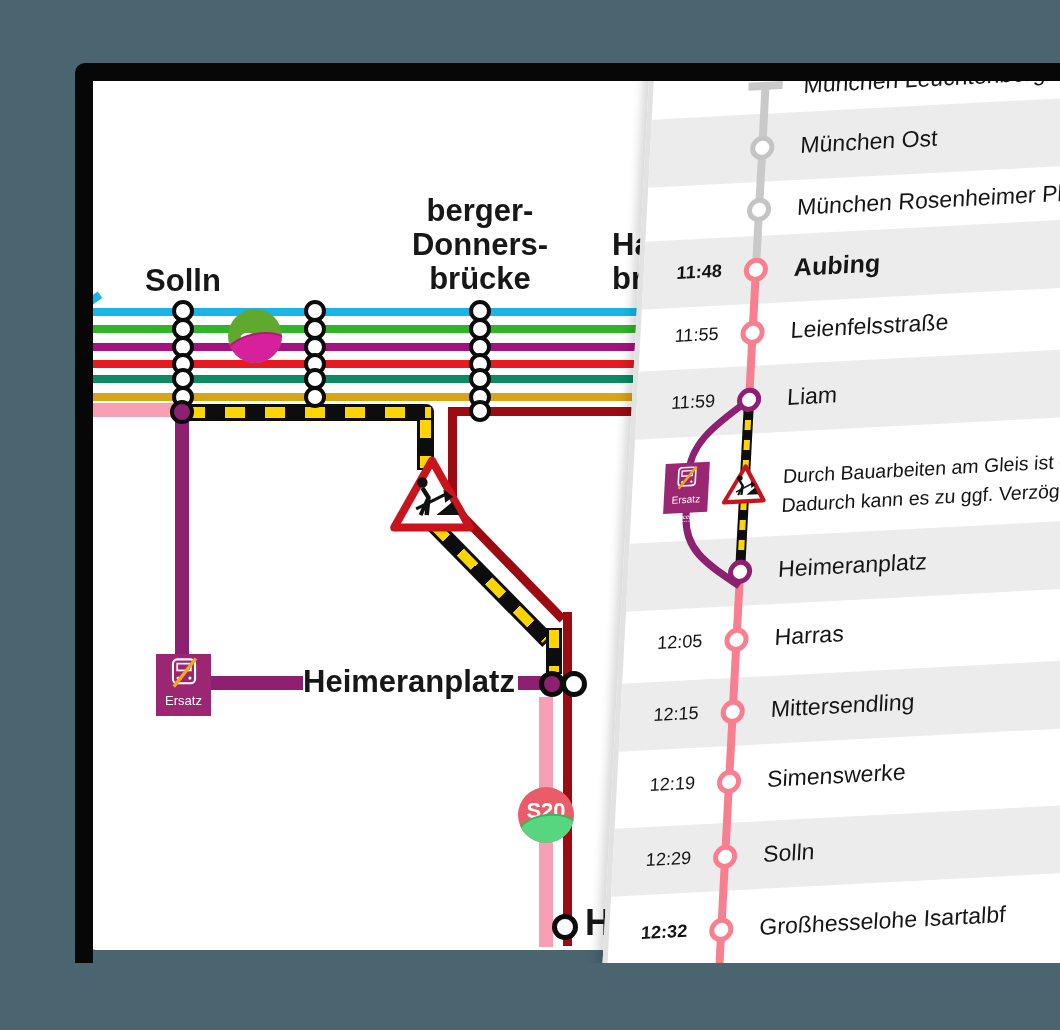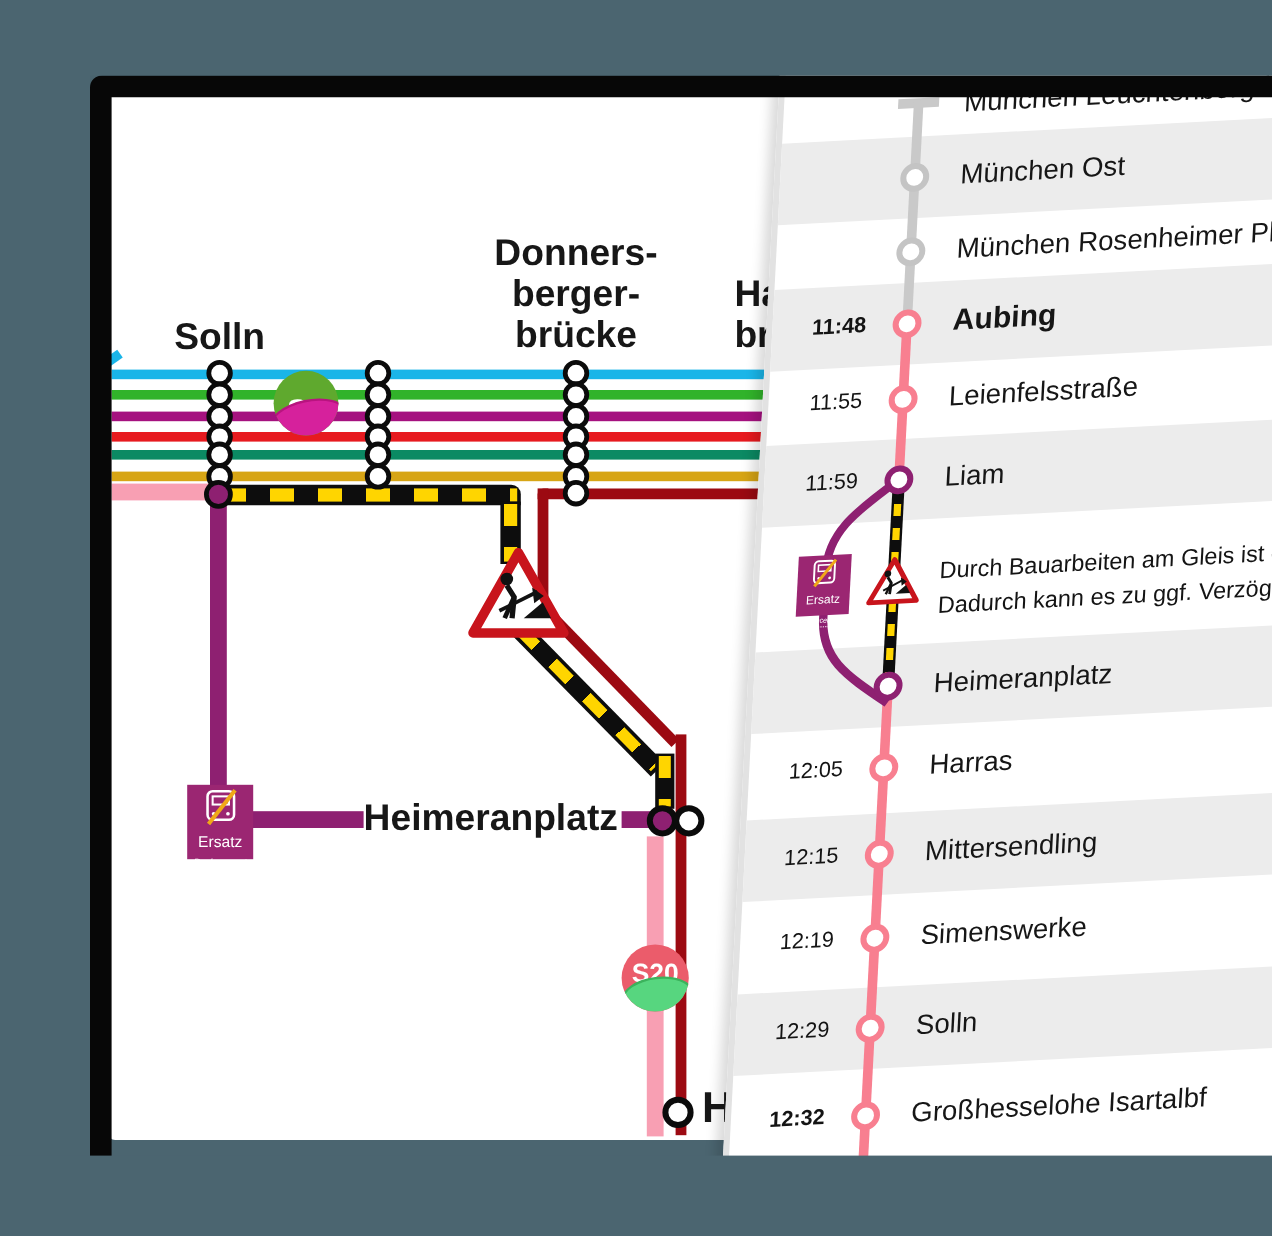--- a/index.html
+++ b/index.html
@@ -111,22 +111,22 @@
   <div class="abs node" style="left:469px;top:300px;"></div>
   <div class="abs node" style="left:469px;top:318px;"></div>
   <div class="abs node" style="left:469px;top:336px;"></div>
   <div class="abs node" style="left:469px;top:353px;"></div>
   <div class="abs node" style="left:469px;top:368px;"></div>
   <div class="abs node" style="left:469px;top:386px;"></div>
   <div class="abs node" style="left:469px;top:400px;"></div>
 
   <div class="abs mlabel" style="left:123px;top:264px;width:120px;">Solln</div>
   <div class="abs mlabel" style="left:408px;top:194px;width:144px;">
+    <div>berger-</div>
     <div>Donners-</div>
-    <div>berger-</div>
     <div>brücke</div>
   </div>
   <div class="abs mlabel" style="left:612px;top:228px;text-align:left;">
     <div>Hacker-</div>
     <div>brücke</div>
   </div>
   <div class="abs mlabel" style="left:303px;top:665px;font-size:31px;text-align:left;">Heimeranplatz</div>
   <div class="abs mlabel" style="left:585px;top:906px;font-size:36px;text-align:left;">H</div>
 
   <div class="abs" style="left:539px;top:671px;width:16px;height:16px;border:5px solid #0b0b0b;border-radius:50%;background:#8e2071;z-index:6;"></div>

